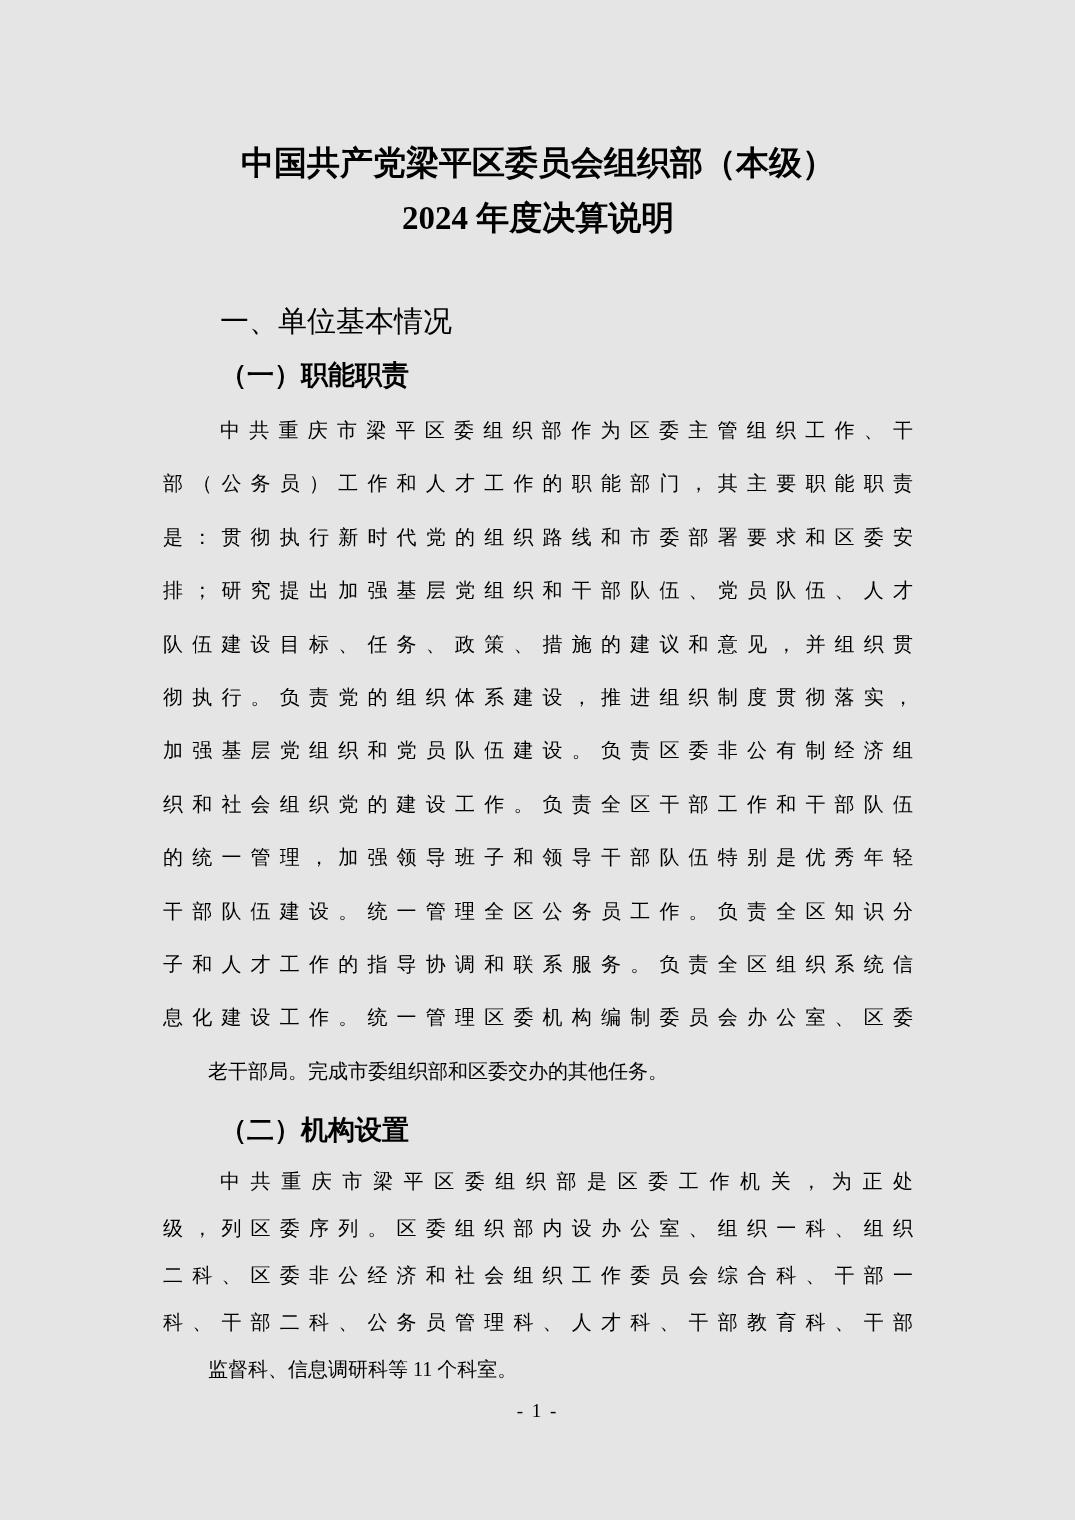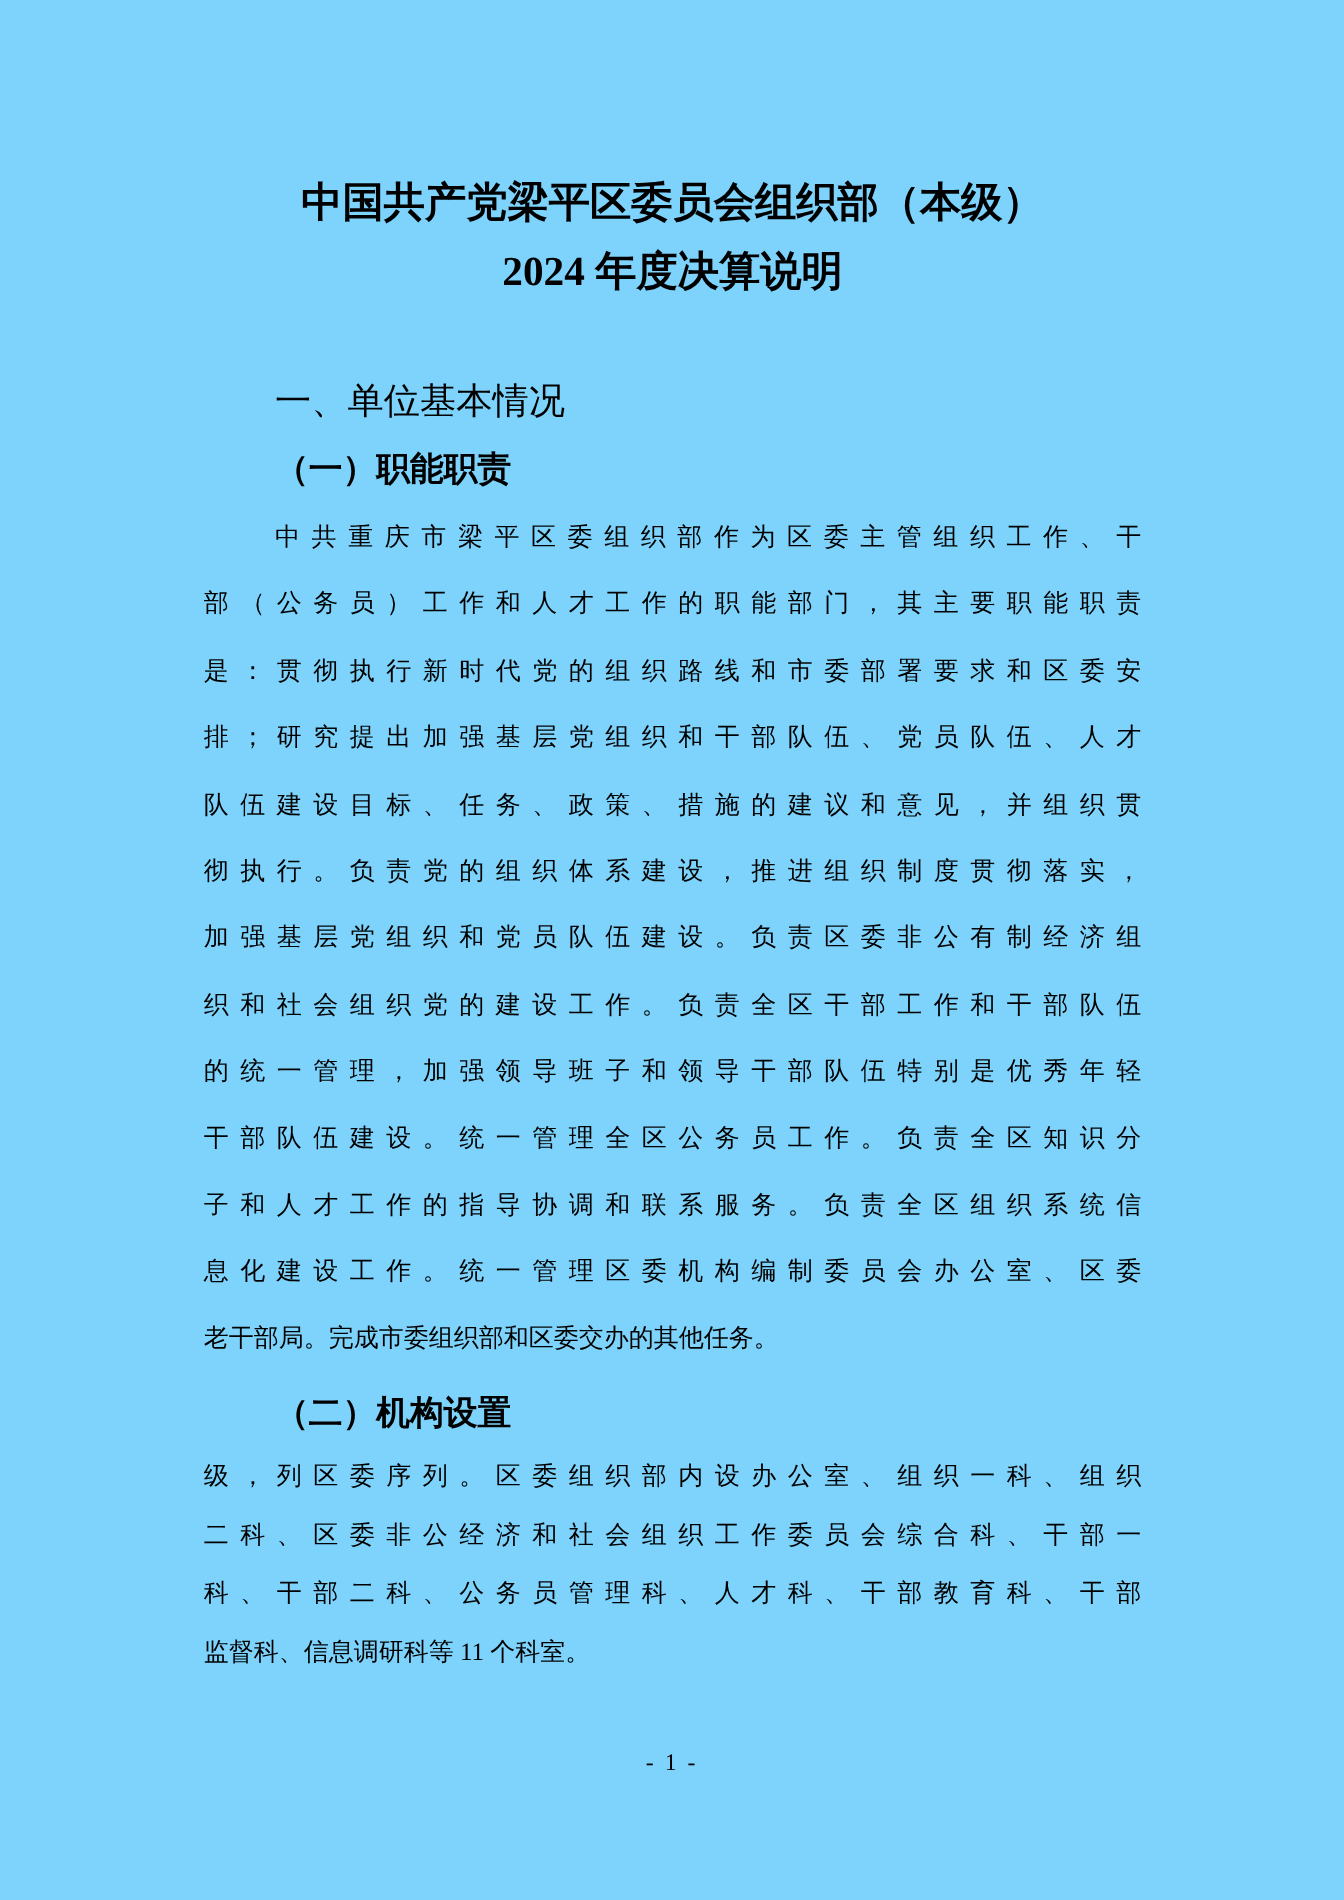--- a/index.html
+++ b/index.html
@@ -4,21 +4,21 @@
 <style>
   html, body {
     margin: 0;
     padding: 0;
     background: #ffffff;
   }
   .page {
     position: relative;
     width: 1075px;
     height: 1520px;
-    background: #7dd3fc;
+    background: #e5e5e5;
     color: #000000;
     overflow: hidden;
     font-family: "Liberation Serif", "DejaVu Serif", serif;
   }
   .doc-title {
     position: absolute;
     left: 163px;
     width: 750px;
     top: 136px;
     text-align: center;
@@ -56,21 +56,21 @@
   }
   .para.p1 { top: 404px; line-height: 53.4px; }
   .para.p2 { top: 1158px; line-height: 47px; }
   .line {
     text-align: justify;
     text-align-last: justify;
     text-justify: inter-character;
     white-space: nowrap;
   }
   .line.first { text-indent: 57px; }
-  .line.last  { text-align-last: left; }
+  .line.last  { text-align-last: left; margin-left: 45px; }
   .pagenum {
     position: absolute;
     left: 0;
     top: 1400px;
     width: 1075px;
     text-align: center;
     font-size: 19px;
     letter-spacing: 2px;
     font-family: "Liberation Serif", "DejaVu Serif", serif;
   }
@@ -101,20 +101,21 @@
       <div class="line">的统一管理，加强领导班子和领导干部队伍特别是优秀年轻</div>
       <div class="line">干部队伍建设。统一管理全区公务员工作。负责全区知识分</div>
       <div class="line">子和人才工作的指导协调和联系服务。负责全区组织系统信</div>
       <div class="line">息化建设工作。统一管理区委机构编制委员会办公室、区委</div>
       <div class="line last">老干部局。完成市委组织部和区委交办的其他任务。</div>
     </div>
 
   <div class="h2 sub2">（二）机构设置</div>
 
   <div class="para p2">
+      <div class="line first">中共重庆市梁平区委组织部是区委工作机关，为正处</div>
       <div class="line">级，列区委序列。区委组织部内设办公室、组织一科、组织</div>
       <div class="line">二科、区委非公经济和社会组织工作委员会综合科、干部一</div>
       <div class="line">科、干部二科、公务员管理科、人才科、干部教育科、干部</div>
       <div class="line last">监督科、信息调研科等 11 个科室。</div>
     </div>
 
   <div class="pagenum">- 1 -</div>
 
 </div>
 

